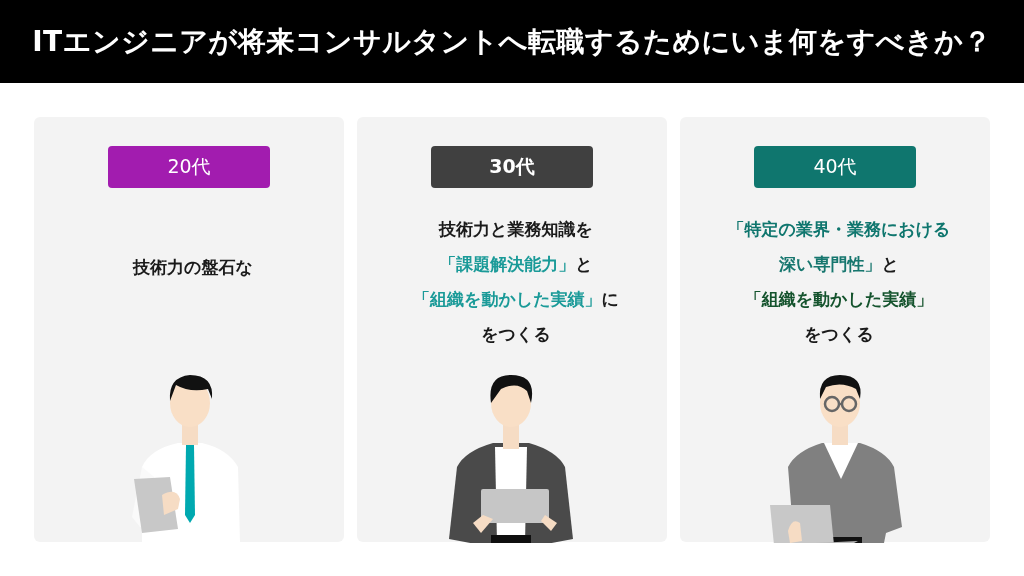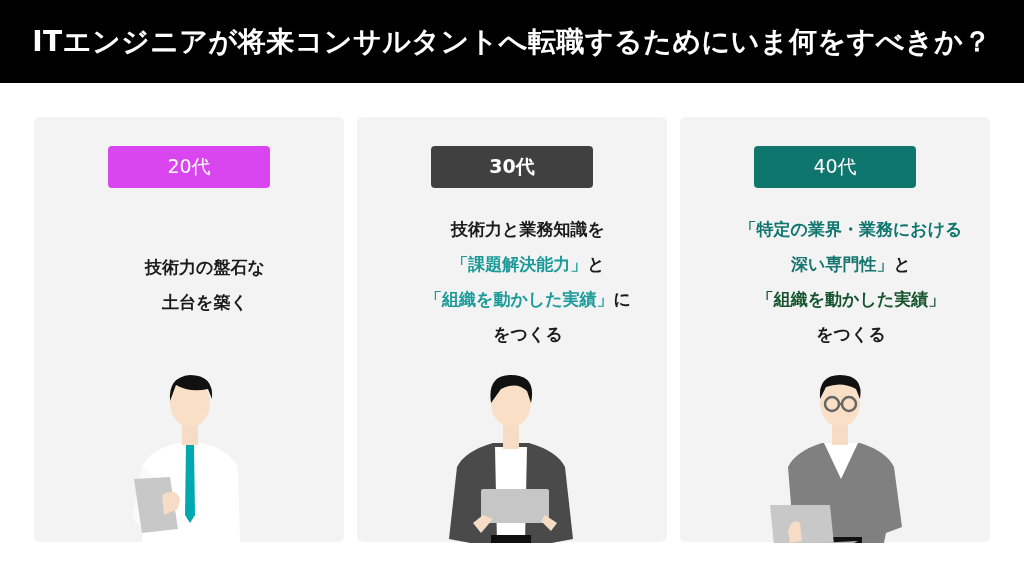--- a/index.html
+++ b/index.html
@@ -17,43 +17,42 @@
     border-radius:6px; overflow:visible;
   }
   .card.c1 { left:34px; }
   .card.c2 { left:357px; }
   .card.c3 { left:680px; }
   .badge {
     position:absolute; top:29px; left:74px; width:162px; height:42px; border-radius:4px;
     color:#fff; font-size:19px; display:flex; align-items:center; justify-content:center;
   }
   .text {
-    position:absolute; left:16px; width:310px; text-align:center; color:#1a1a1a;
+    position:absolute; left:4px; width:310px; text-align:center; color:#1a1a1a;
     font-size:17px; font-weight:bold; line-height:35px;
   }
   .c1 .text { top:133px; }
   .c2 .text { top:95px; }
   .c3 .text { top:95px; }
   .figure { position:absolute; }
   .c1 .figure { left:86px; top:250px; }
   .c2 .figure { left:84px; top:250px; }
   .c3 .figure { left:86px; top:250px; }
 </style>
 </head>
 <body>
 
 <div class="header">
   <div class="header-title">ITエンジニアが将来コンサルタントへ転職するためにいま何をすべきか？</div>
 </div>
 
 <div class="card c1">
-  <div class="badge" style="background:#d946ef;">20代</div>
+  <div class="badge" style="background:#a21caf;">20代</div>
   <div class="text">
     <div>技術力の盤石な</div>
-    <div>土台を築く</div>
   </div>
   <svg class="figure" width="140" height="176" viewBox="0 0 140 176">
 
     <rect x="40" y="170" width="56" height="10" fill="#7a7a7a"></rect>
 
     <path d="M22 100 Q30 82 58 76 L82 76 Q108 82 118 100 L120 176 L22 176 Z" fill="#ffffff"></path>
 
     <path d="M22 100 L12 150 L20 160 L34 155 L34 110 Z" fill="#fafafa"></path>
 
     <rect x="62" y="58" width="16" height="20" fill="#f6dcc4"></rect>

